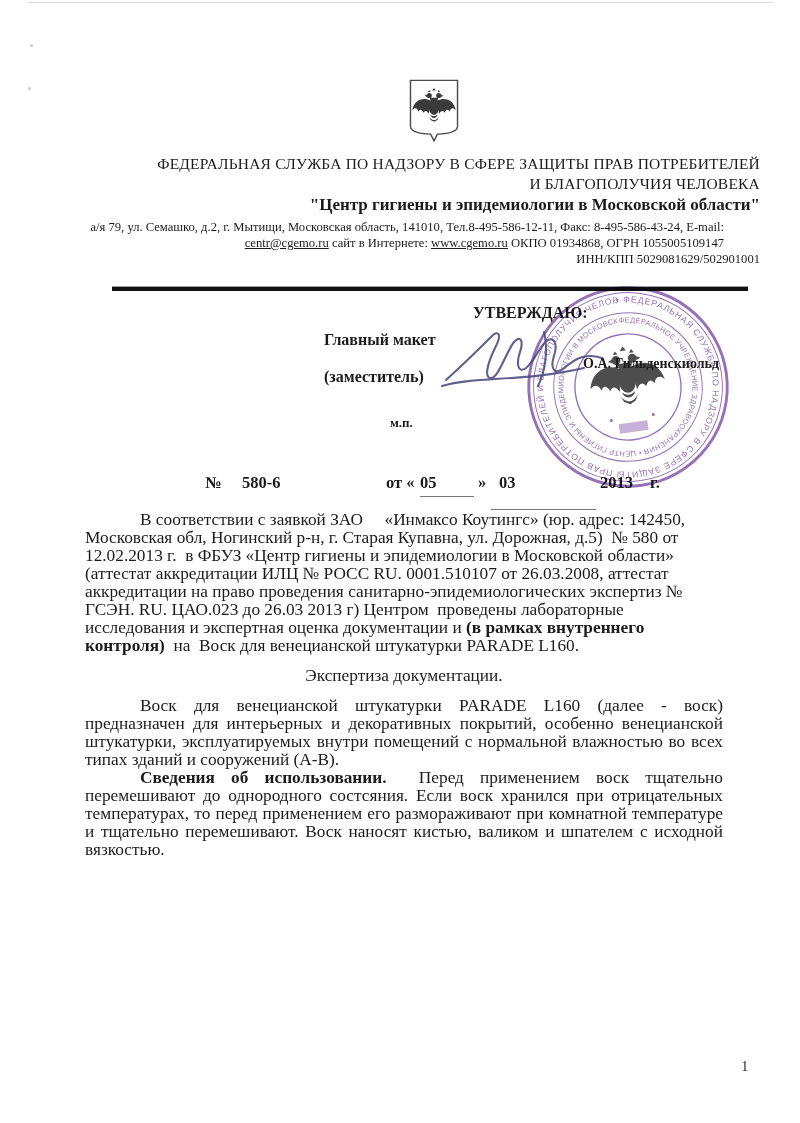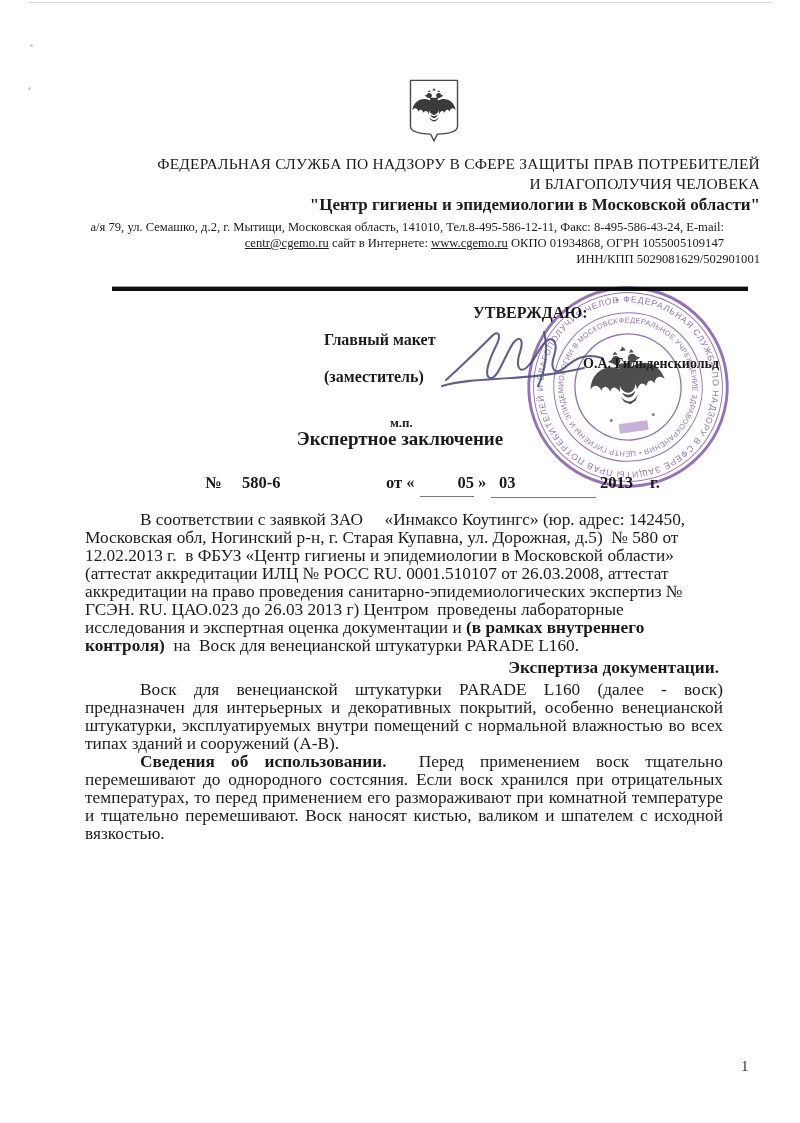--- a/index.html
+++ b/index.html
@@ -41,32 +41,32 @@
 
   
   .doc-title { position:absolute; left:40px; top:428px; width:720px; text-align:center;
                font-weight:bold; font-size:19px; z-index:2; }
   .numline { position:absolute; left:0; top:473px; width:800px; height:30px;
              font-weight:bold; font-size:16.5px; }
   .numline span { position:absolute; top:0; }
   .nl-no    { left:205px; }
   .nl-num   { left:242px;text-align:center; }
   .nl-ot    { left:386px; }
-  .nl-day   { left:420px; width:54px; text-align:right; border-bottom:1.5px solid #777; padding-bottom:3px; }
+  .nl-day   { left:420px; width:54px; text-align:left; border-bottom:1.5px solid #777; padding-bottom:3px; }
   .nl-close { left:478px; }
-  .nl-month { left:491px; width:97px; padding-left:8px; border-bottom:1.5px solid #777; padding-bottom:4px; }
+  .nl-month { left:491px; width:97px; padding-left:8px; border-bottom:1.5px solid #777; padding-bottom:16px; }
   .nl-year  { left:600px; }
   .nl-g     { left:650px; }
 
   
   .bodytext { position:absolute; left:85px; top:511px; width:638px;
               font-size:17.3px; line-height:18px; z-index:1; }
   .para { margin:0; text-indent:55px; white-space:pre-wrap; }
   .just { text-align:justify; }
-  .center-h { margin:4px; text-align:right; font-weight:bold; text-indent:0; }
+  .center-h { margin:12px; text-align:center; font-weight:normal; text-indent:0; }
 
   .pagenum { position:absolute; left:741px; top:1058px; font-size:15px; color:#333; }
 </style>
 </head>
 <body>
 
 <div class="page">
 
   <div class="scan-topline"></div>
   <div class="speck" style="left:30px;top:44px;"></div>
@@ -127,21 +127,20 @@
     <path id="ringOuter" d="M110,22 a88,88 0 1,1 -0.1,0" fill="none"></path>
     <path id="ringInner" d="M110,43 a67,67 0 1,1 -0.1,0" fill="none"></path>
     <text font-size="9" letter-spacing="0.9" fill="#8a63b0" font-family="Liberation Sans, sans-serif"><textPath href="#ringOuter">• ФЕДЕРАЛЬНАЯ СЛУЖБА ПО НАДЗОРУ В СФЕРЕ ЗАЩИТЫ ПРАВ ПОТРЕБИТЕЛЕЙ И БЛАГОПОЛУЧИЯ ЧЕЛОВЕКА</textPath></text>
     <text font-size="7.6" letter-spacing="0.3" fill="#8a63b0" font-family="Liberation Sans, sans-serif"><textPath href="#ringInner">ФЕДЕРАЛЬНОЕ УЧРЕЖДЕНИЕ ЗДРАВООХРАНЕНИЯ • ЦЕНТР ГИГИЕНЫ И ЭПИДЕМИОЛОГИИ В МОСКОВСКОЙ ОБЛАСТИ •</textPath></text>
     <use href="#eagle-shape" transform="translate(60,48) scale(1.0)" color="#8a63b0"></use>
     <rect x="95" y="147" width="30" height="10" fill="#8a63b0" opacity=".55"></rect>
     <circle cx="88" cy="142" r="1.6" fill="#8a63b0"></circle>
     <circle cx="132" cy="142" r="1.6" fill="#8a63b0"></circle>
   </svg>
 
-  <div class="doc-title">Экспертное заключение</div>
 
   <div class="numline">
     <span class="nl-no">№</span>
     <span class="nl-num">580-6</span>
     <span class="nl-ot">от «</span>
     <span class="nl-day">05</span>
     <span class="nl-close">»</span>
     <span class="nl-month">03</span>
     <span class="nl-year">2013</span>
     <span class="nl-g">г.</span>

